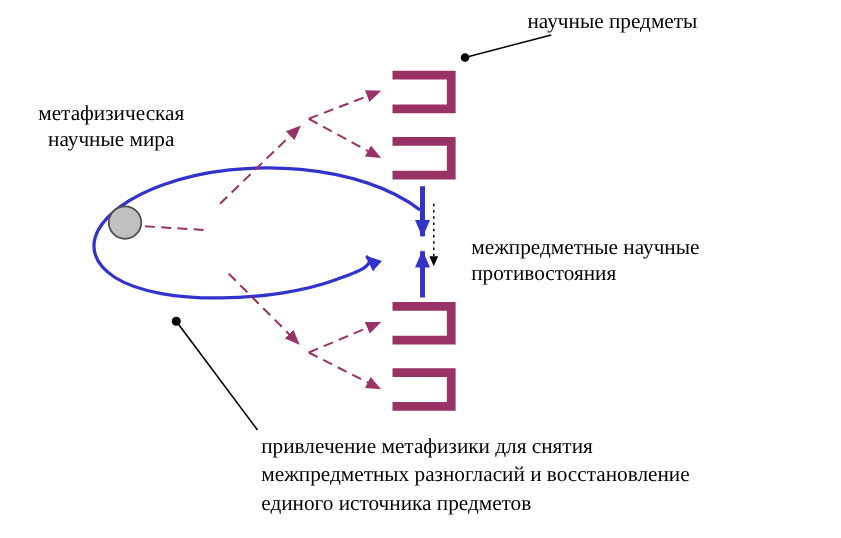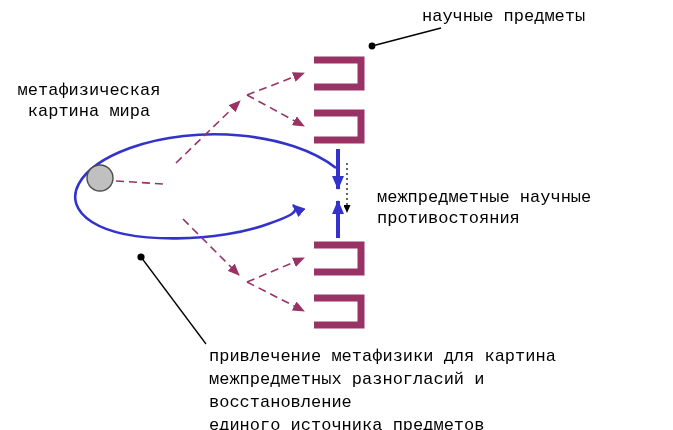--- a/index.html
+++ b/index.html
@@ -7,21 +7,21 @@
     --blue:#3333CC;
     --gray:#C0C0C0;
     --ink:#000000;
     --bg:#FFFFFF;
   }
   html,body{margin:0;padding:0;background:var(--bg);}
   .canvas{
     position:relative;
     width:673px;height:430px;
     background:var(--bg);
-    font-family:Liberation Mono, monospace;
+    font-family:Liberation Serif, serif;
     color:var(--ink);
     overflow:hidden;
   }
   .canvas svg{position:absolute;left:0;top:0;}
   .label{
     position:absolute;
     font-size:17px;
     line-height:21px;
     white-space:pre-line;
     color:var(--ink);
@@ -91,22 +91,22 @@
     <circle class="fill-ink" cx="372" cy="46" r="3.4"></circle>
     <path class="callout stroke-ink" d="M372 46 L441 28"></path>
 
     <circle class="fill-ink" cx="141" cy="257" r="3.6"></circle>
     <path class="callout stroke-ink" d="M141 257 L206 344"></path>
   </svg>
 
   <div class="label subjects">научные предметы</div>
 
   <div class="label metaphysical">метафизическая
-картина мира</div>
+научные мира</div>
 
   <div class="label confrontations">межпредметные научные
 противостояния</div>
 
-  <div class="label bottom">привлечение метафизики для картина
+  <div class="label bottom">привлечение метафизики для снятия
 межпредметных разногласий и восстановление
 единого источника предметов</div>
 
 </div>
 
 </body></html>

